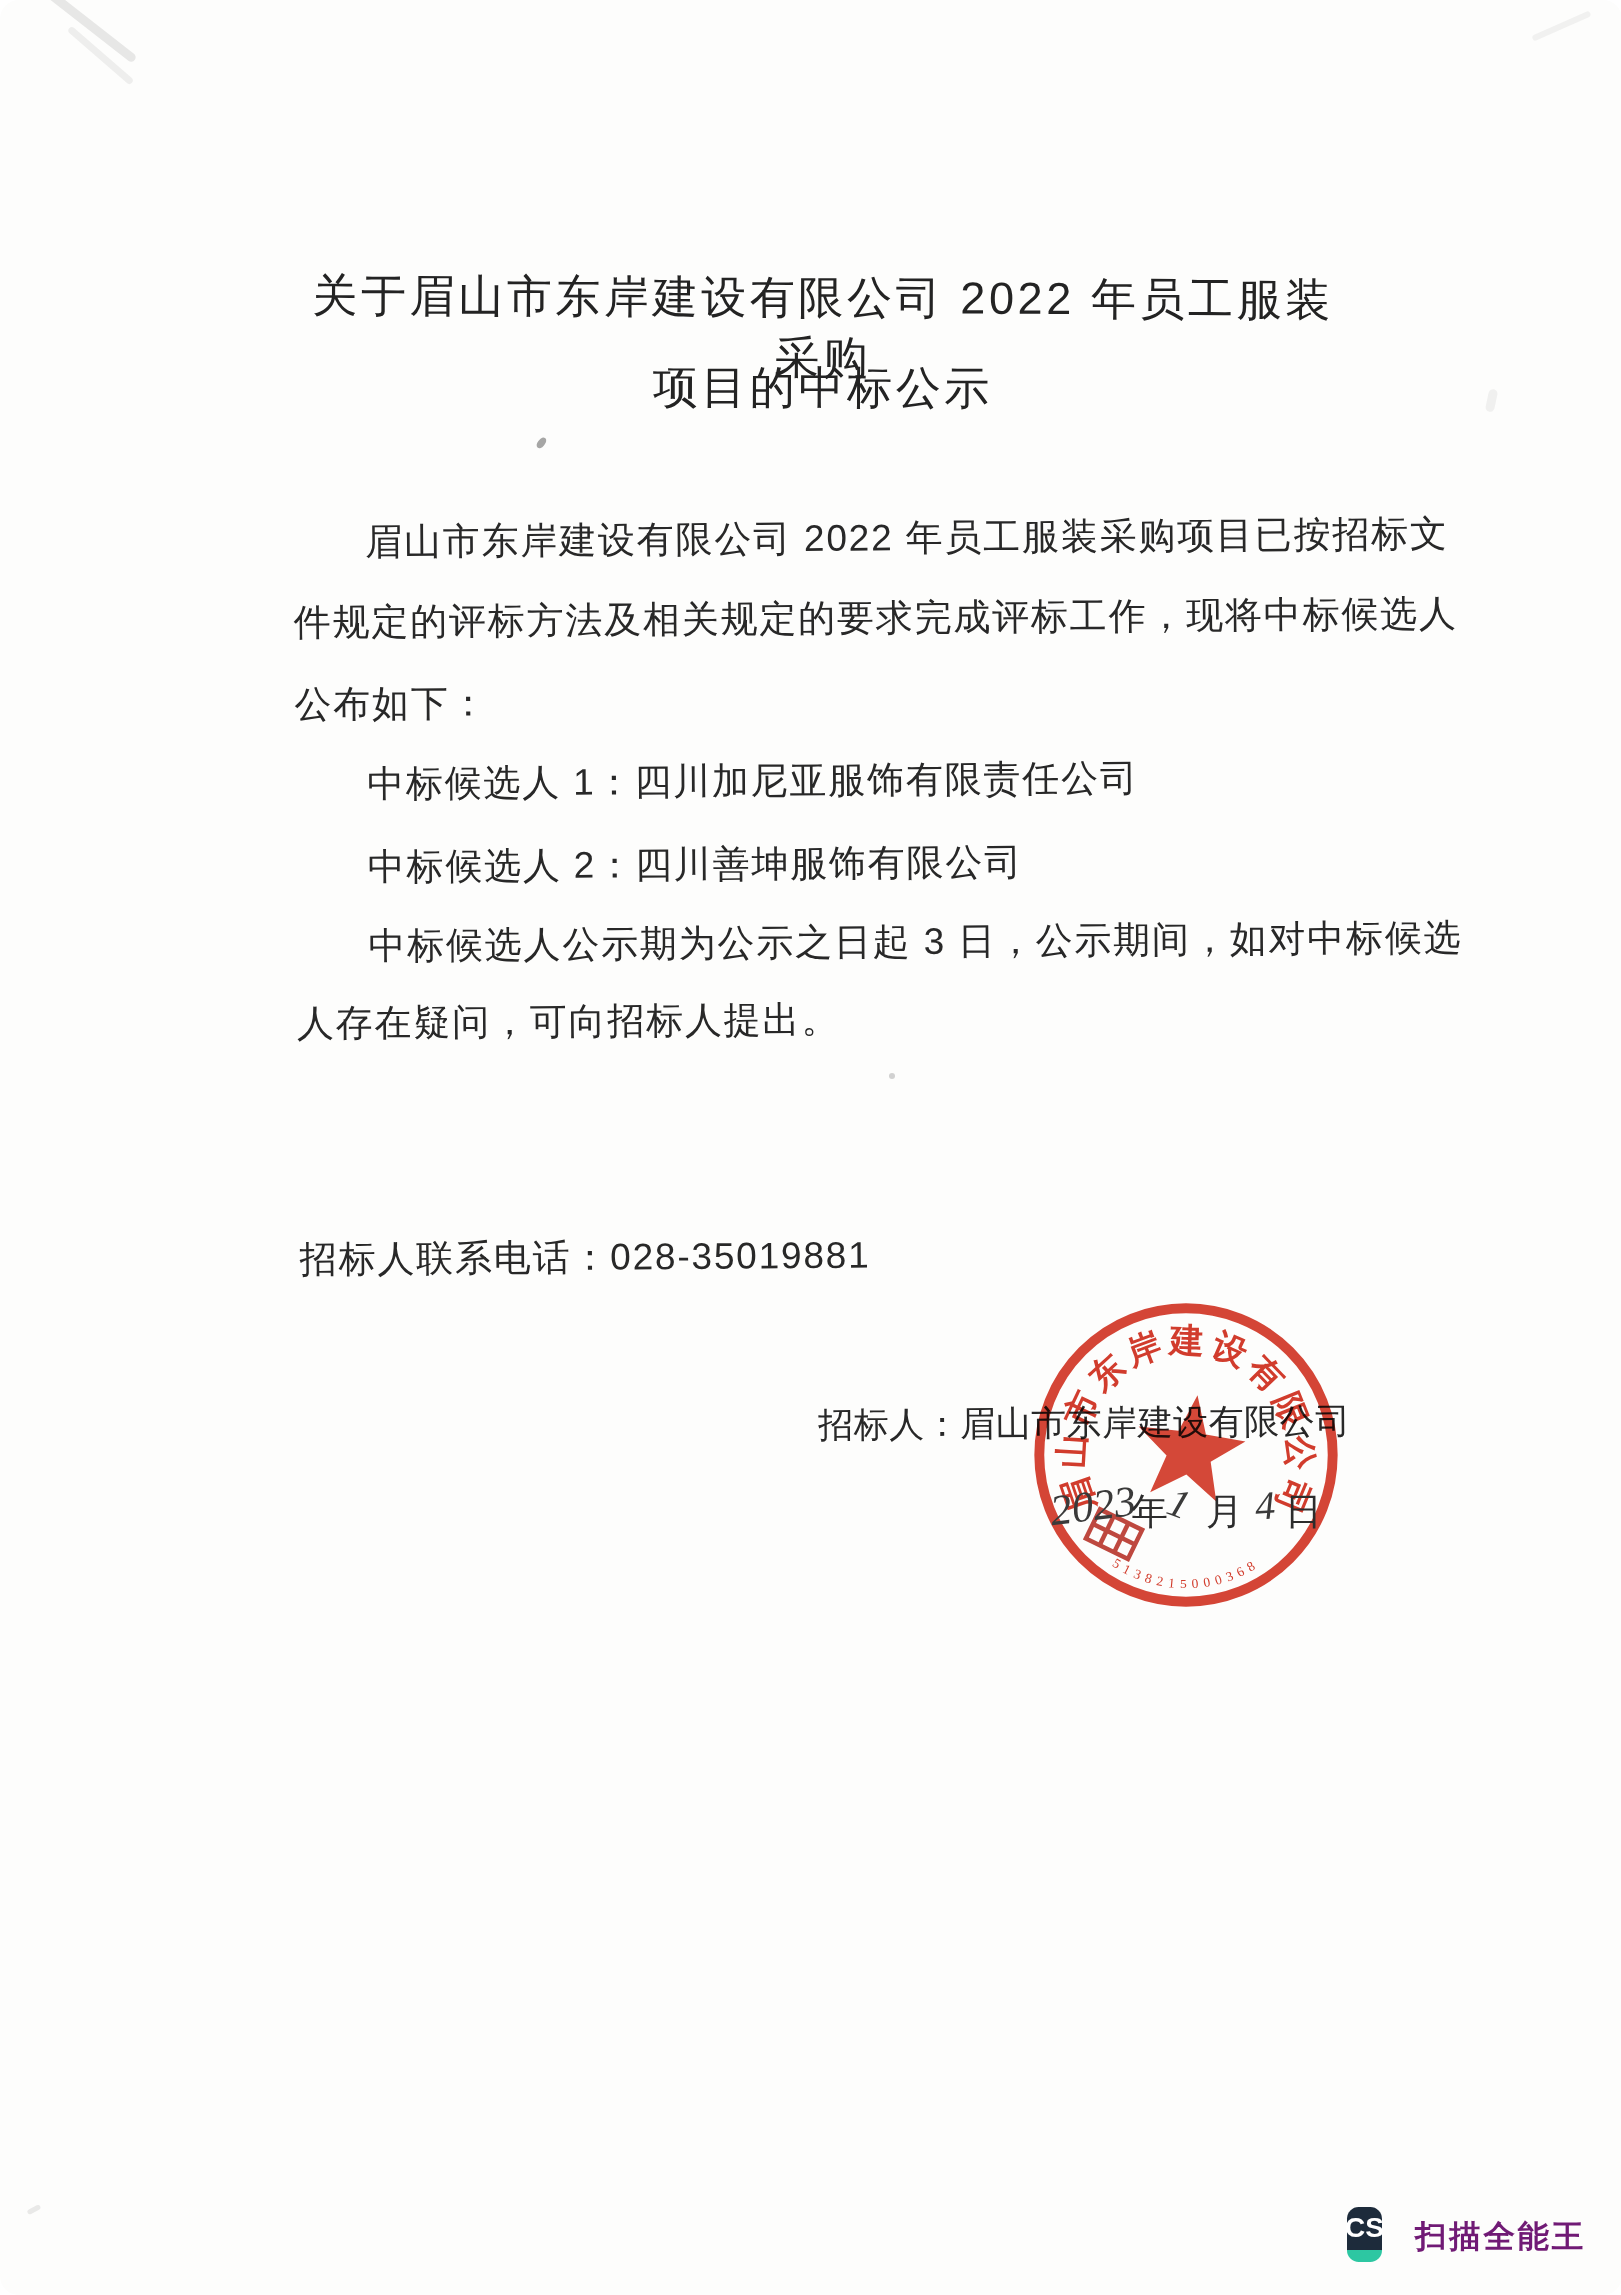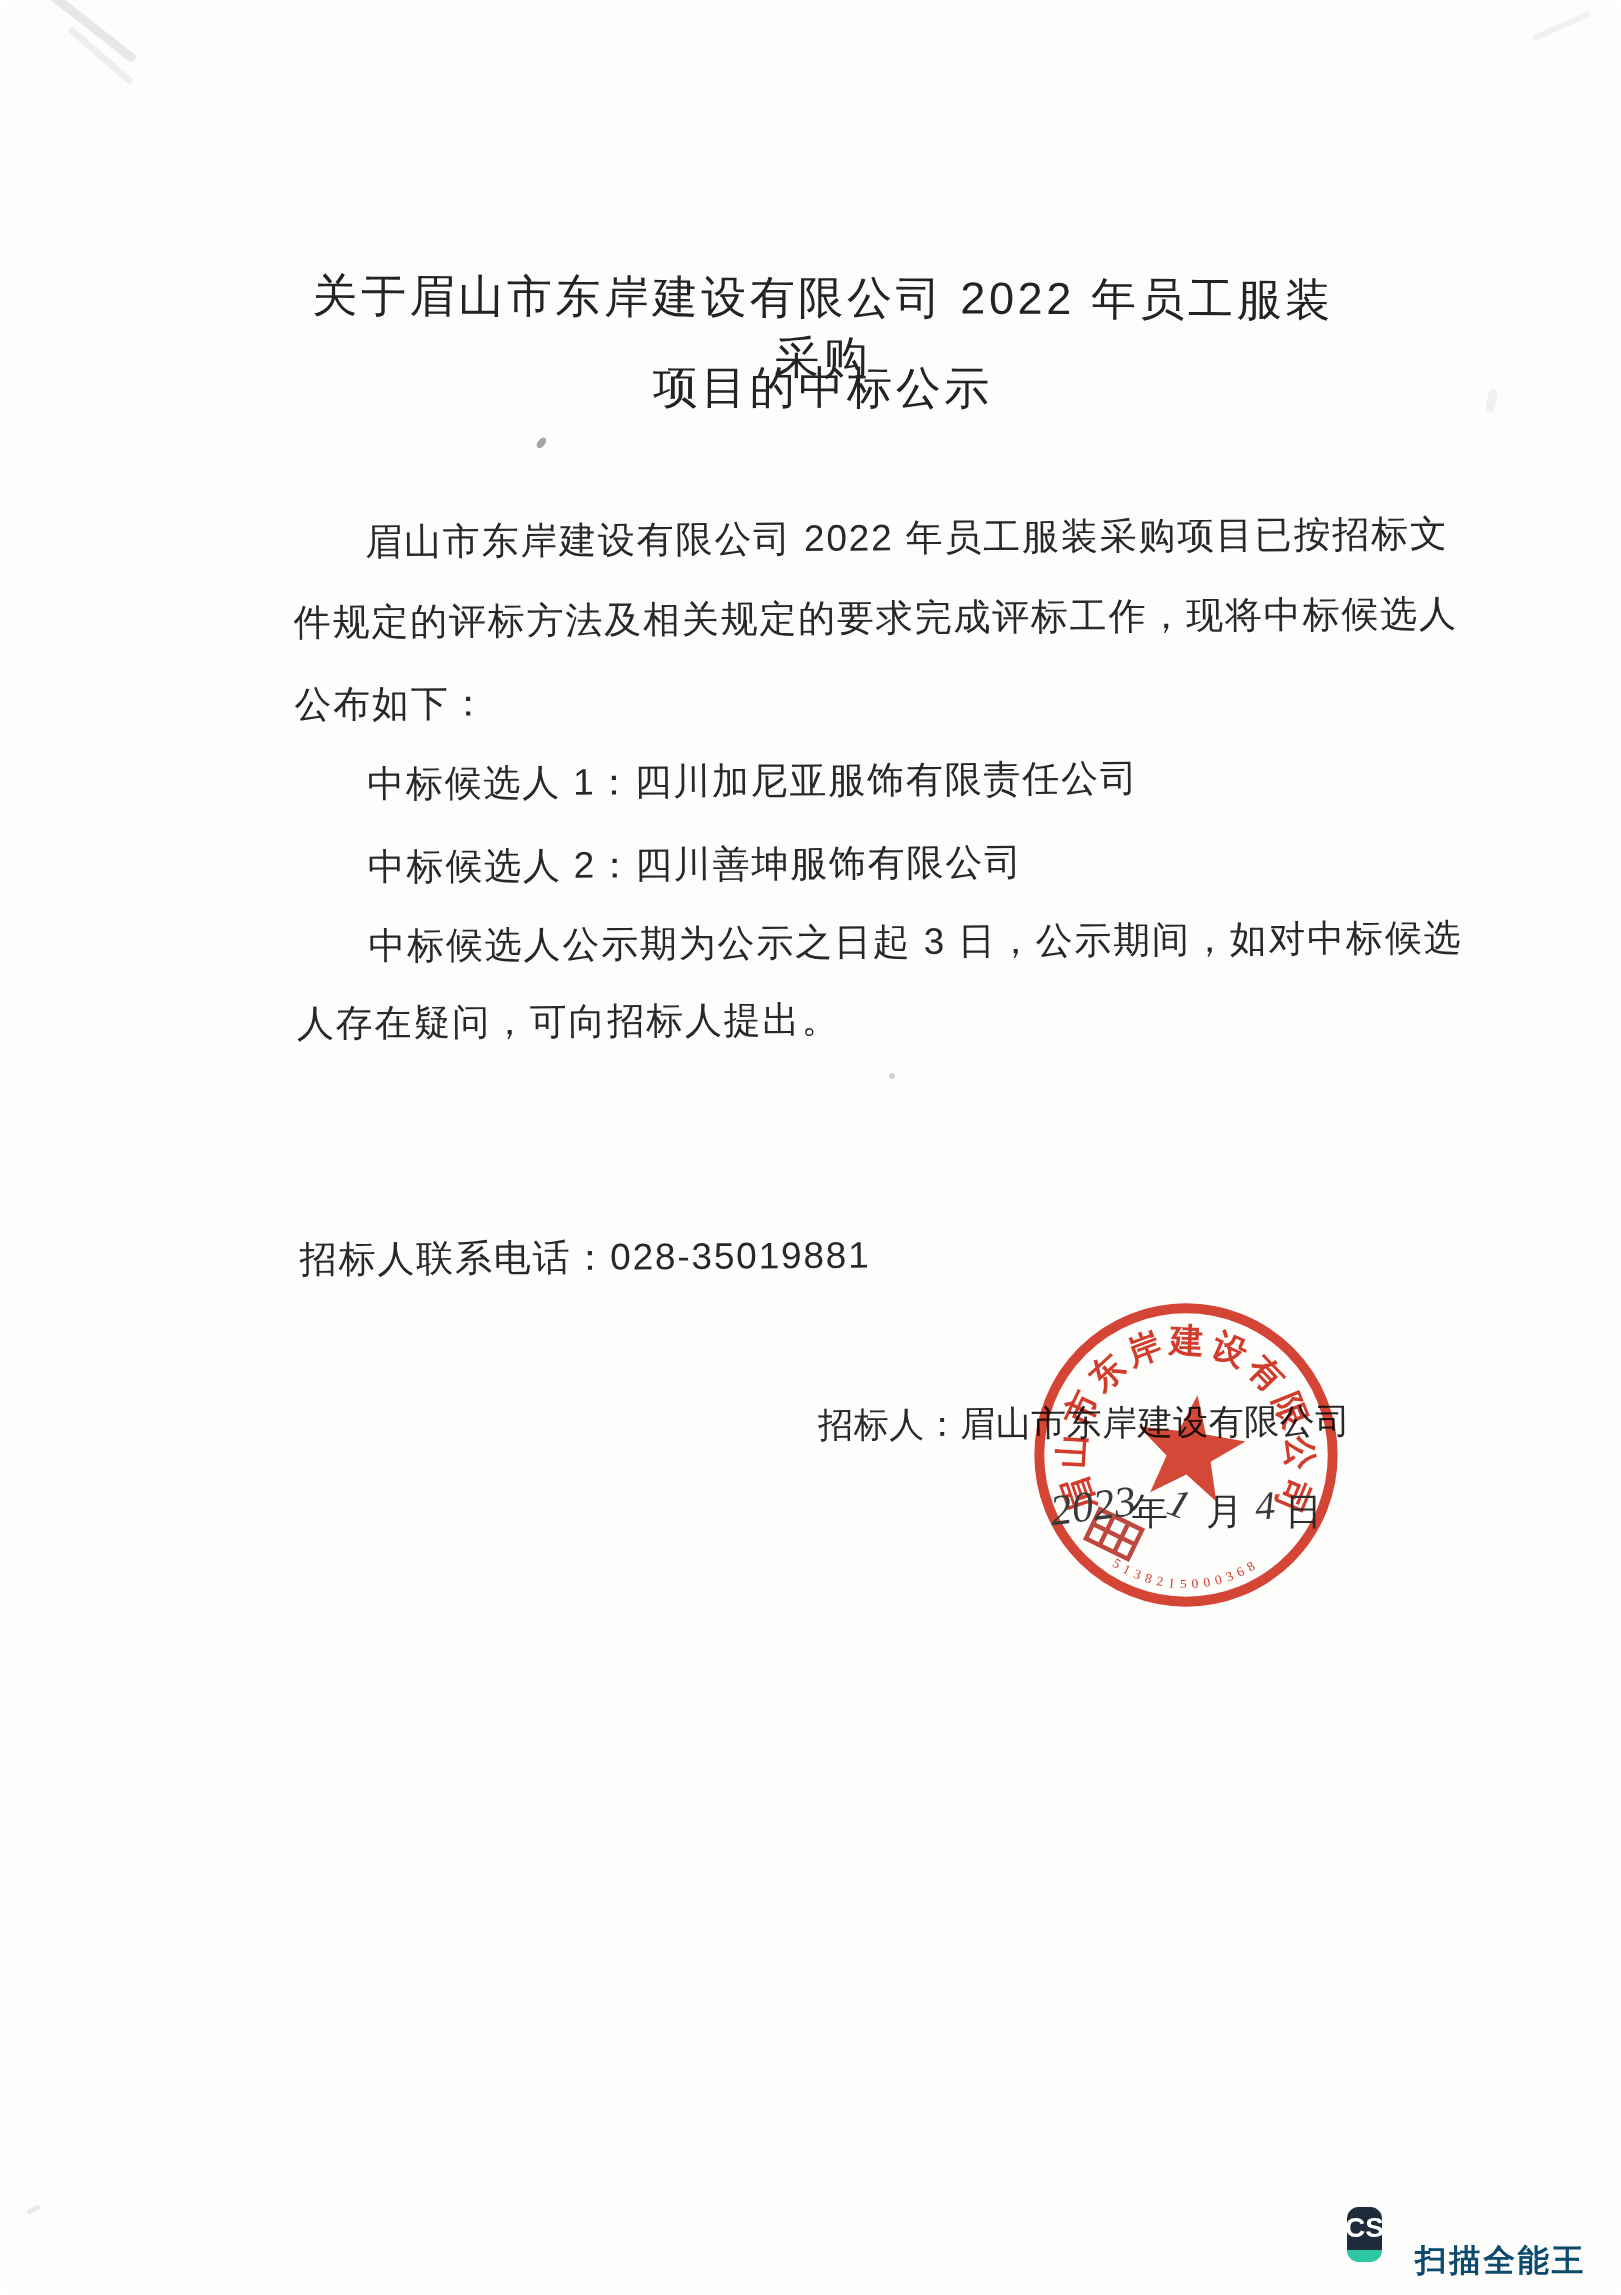--- a/index.html
+++ b/index.html
@@ -25,21 +25,21 @@
   .artifact{position:absolute;pointer-events:none;}
   .cs-badge{
     position:absolute;left:1347px;top:2207px;width:35px;height:55px;
     border-radius:11.7px;
     background:linear-gradient(#1d2b3b 78%, #2dc7a2 78%);
     display:flex;align-items:flex-start;justify-content:center;
   }
   .cs-badge span{color:#ffffff;font-weight:800;font-size:28px;line-height:41px;letter-spacing:0px;}
   .cs-brand{
     position:absolute;left:1415px;top:2216px;
-    font-size:31.5px;font-weight:700;letter-spacing:2.7px;color:#0c4a6e;margin-top:24px;
+    font-size:31.5px;font-weight:700;letter-spacing:2.7px;color:#701a75;
   }
 </style>
 </head>
 <body>
 
 <div class="page">
 
   <div class="artifact" style="left:14.4px;top:14.4px;width:135px;height:9px;background:rgba(120,120,120,0.16);border-radius:5.4px;transform:rotate(38deg);"></div>
   <div class="artifact" style="left:59px;top:52px;width:83px;height:7.2px;background:rgba(130,130,130,0.12);border-radius:4.5px;transform:rotate(41deg);"></div>
   <div class="artifact" style="left:1530px;top:23.4px;width:63px;height:6.3px;background:rgba(140,140,140,0.10);border-radius:3.6px;transform:rotate(-24deg);"></div>

